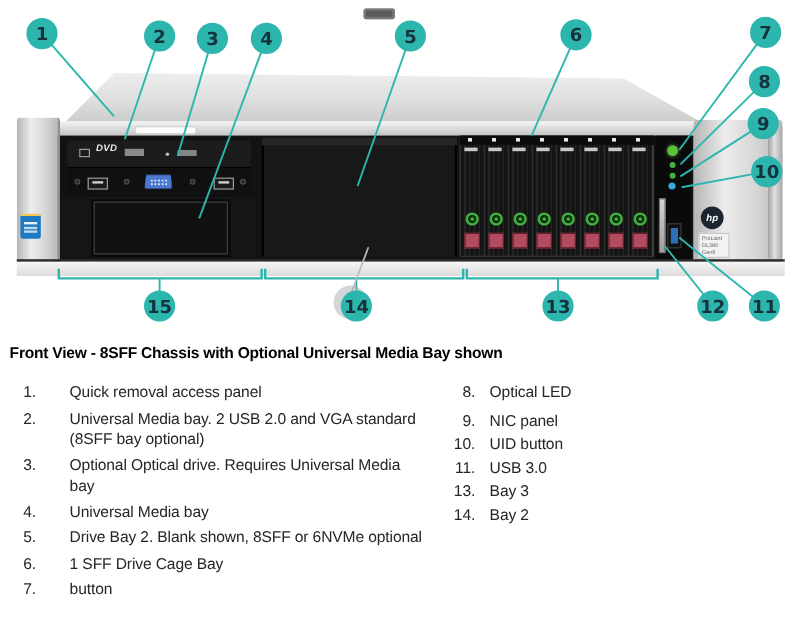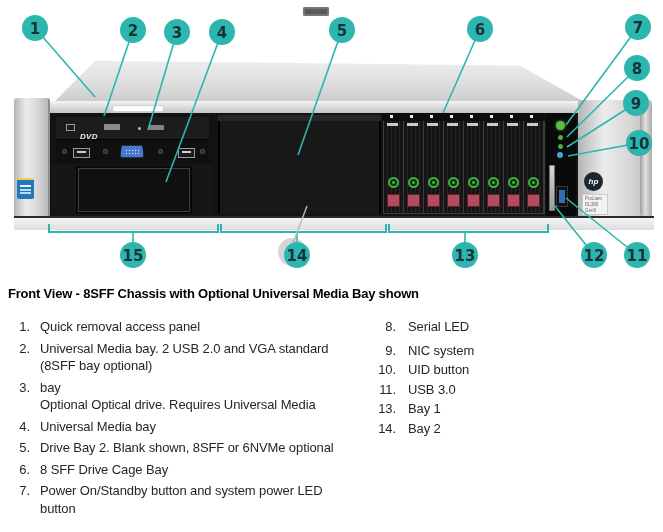--- a/index.html
+++ b/index.html
@@ -13,21 +13,21 @@
        clip-path:polygon(8.4% 6%,87.5% 16%,99.6% 94%,100% 100%,0% 100%,0.4% 98%);}
   .lid-latch{left:303px;top:7px;width:26px;height:9px;background:#5a5a5a;border-radius:2px;
        box-shadow:inset 0 0 0 2px #777;}
   .band{left:48px;top:101px;width:532px;height:13px;
        background:linear-gradient(180deg,#f4f4f4,#c4c4c4);border-bottom:1px solid #9a9a9a;}
   .sticker{left:112px;top:105px;width:52px;height:7px;background:#fdfdfd;border-radius:3px;border:1px solid #d0d0d0;}
   .face{left:48px;top:113px;width:530px;height:104px;background:#141414;}
   .dots{background-image:radial-gradient(#3c3c3c 1px,transparent 1.4px);background-size:4px 4px;}
   .bay1{left:50px;top:115px;width:165px;height:99px;background:#121212;}
   .dvd{left:56px;top:117px;width:153px;height:23px;background:#1c1c1c;border-bottom:1px solid #000;}
-  .dvd-logo{left:24px;top:15px;font:italic 700 8px "Liberation Sans",sans-serif;color:#e8e8e8;letter-spacing:.3px;}
+  .dvd-logo{left:24px;top:2px;font:italic 700 8px "Liberation Sans",sans-serif;color:#e8e8e8;letter-spacing:.3px;}
   .dvd-chip{left:48px;top:7px;width:16px;height:6px;background:#8b8b8b;}
   .dvd-chip2{left:10px;top:7px;width:9px;height:7px;border:1px solid #9a9a9a;}
   .dvd-eject{left:92px;top:8px;width:16px;height:5px;background:#858585;border-radius:1px;}
   .dvd-led{left:82px;top:10px;width:3px;height:3px;border-radius:50%;background:#bdbdbd;}
   .ports{left:56px;top:141px;width:153px;height:23px;background:#101010;}
   .usb2{width:17px;height:10px;border:1px solid #9a9a9a;background:#1b1b1b;}
   .usb2 i{position:absolute;left:3px;top:2px;width:9px;height:2px;background:#cfcfcf;}
   .usb-left{left:73px;top:148px;}
   .usb-right{left:178px;top:148px;}
   .vga{left:120px;top:145px;width:24px;height:13px;background:#4a79cf;border:1px solid #20304f;border-radius:2px;
@@ -74,21 +74,21 @@
   .caption{position:absolute;left:8px;top:286px;font-size:13px;font-weight:700;color:#000;
       letter-spacing:-0.2px;line-height:16px;}
   .col{position:absolute;font-size:13px;color:#262626;letter-spacing:-0.1px;line-height:17.5px;}
   .col-left{left:10px;top:318px;width:345px;}
   .col-right{left:372px;top:318px;width:285px;}
   .li{display:flex;margin-bottom:4px;}
   .col-right .li{margin-bottom:2px;}
   .col-right .li.first{margin-bottom:6px;}
   .li .num{width:20px;text-align:right;flex:0 0 auto;}
   .col-right .li .num{width:24px;}
-  .li .txt{margin-left:10px;}
+  .li .txt{margin-left:28px;}
   .col-right .li .txt{margin-left:12px;}
 </style>
 </head>
 <body>
 
 <div class="stage" style="--led-green:#46b143;--latch-red:#b24b5e;--usb3-blue:#2f6db5;">
 
   <div class="figure">
 
     <div class="lid"></div>
@@ -314,71 +314,70 @@
     <div class="li">
         <span class="num">2.</span>
         <span class="txt">
           <div>Universal Media bay. 2 USB 2.0 and VGA standard</div>
           <div>(8SFF bay optional)</div>
         </span>
       </div>
     <div class="li">
         <span class="num">3.</span>
         <span class="txt">
+          <div>Optional Optical drive. Requires Universal Media</div>
           <div>bay</div>
-          <div>Optional Optical drive. Requires Universal Media</div>
         </span>
       </div>
     <div class="li">
         <span class="num">4.</span>
         <span class="txt">
           <div>Universal Media bay</div>
         </span>
       </div>
     <div class="li">
         <span class="num">5.</span>
         <span class="txt">
           <div>Drive Bay 2. Blank shown, 8SFF or 6NVMe optional</div>
         </span>
       </div>
     <div class="li">
         <span class="num">6.</span>
         <span class="txt">
-          <div>8 SFF Drive Cage Bay</div>
+          <div>1 SFF Drive Cage Bay</div>
         </span>
       </div>
     <div class="li">
         <span class="num">7.</span>
         <span class="txt">
-          <div>Power On/Standby button and system power LED</div>
           <div>button</div>
         </span>
       </div>
   </div>
 
   <div class="col col-right">
     <div class="li first">
         <span class="num">8.</span>
-        <span class="txt">Serial LED</span>
+        <span class="txt">Optical LED</span>
       </div>
     <div class="li">
         <span class="num">9.</span>
-        <span class="txt">NIC system</span>
+        <span class="txt">NIC panel</span>
       </div>
     <div class="li">
         <span class="num">10.</span>
         <span class="txt">UID button</span>
       </div>
     <div class="li">
         <span class="num">11.</span>
         <span class="txt">USB 3.0</span>
       </div>
     <div class="li">
         <span class="num">13.</span>
-        <span class="txt">Bay 1</span>
+        <span class="txt">Bay 3</span>
       </div>
     <div class="li">
         <span class="num">14.</span>
         <span class="txt">Bay 2</span>
       </div>
   </div>
 
 </div>
 
 </body></html>

